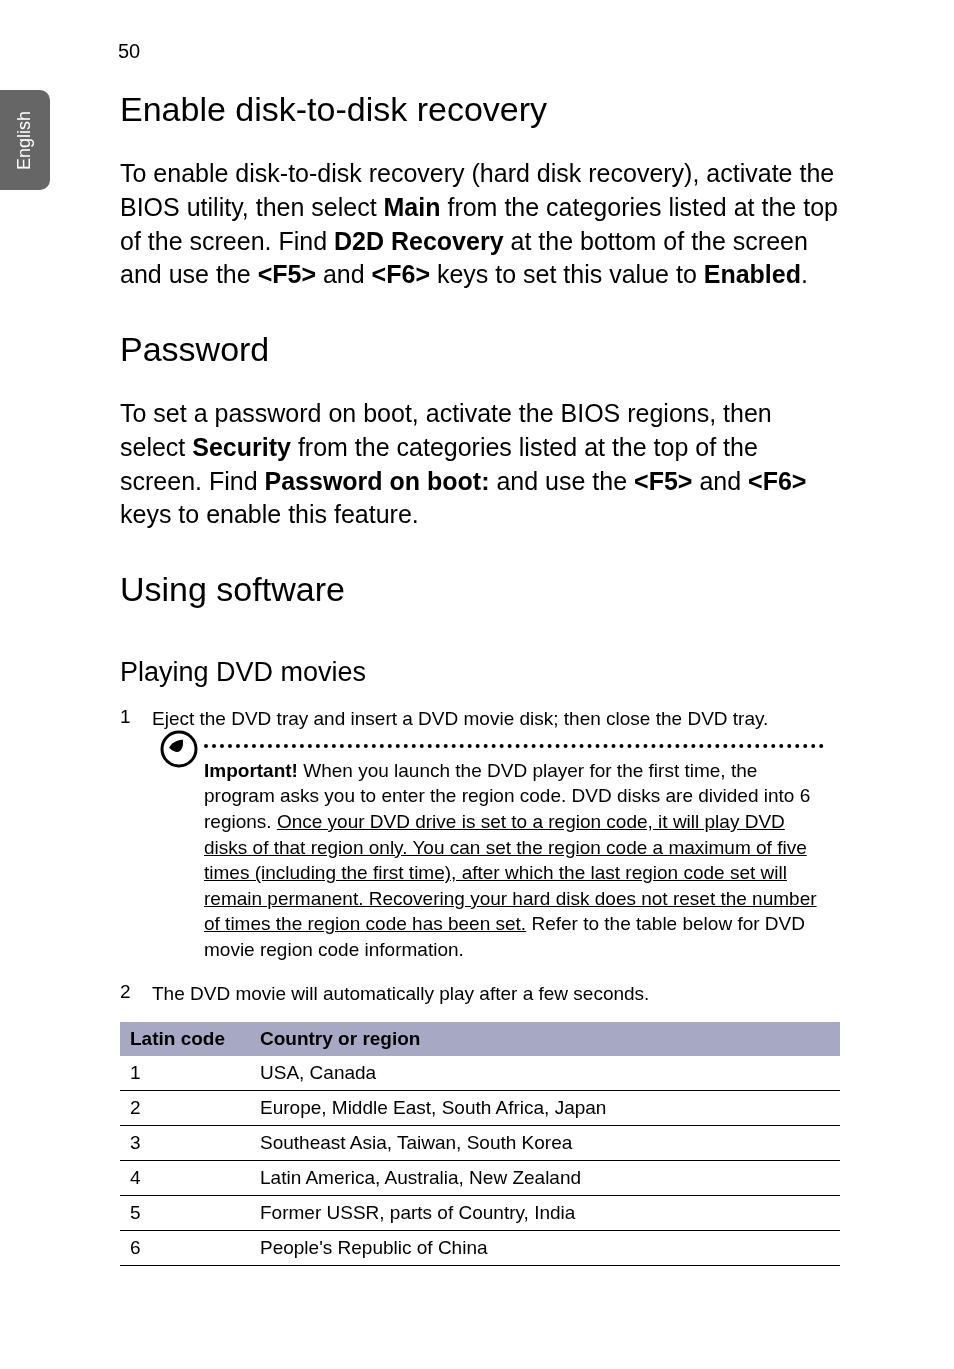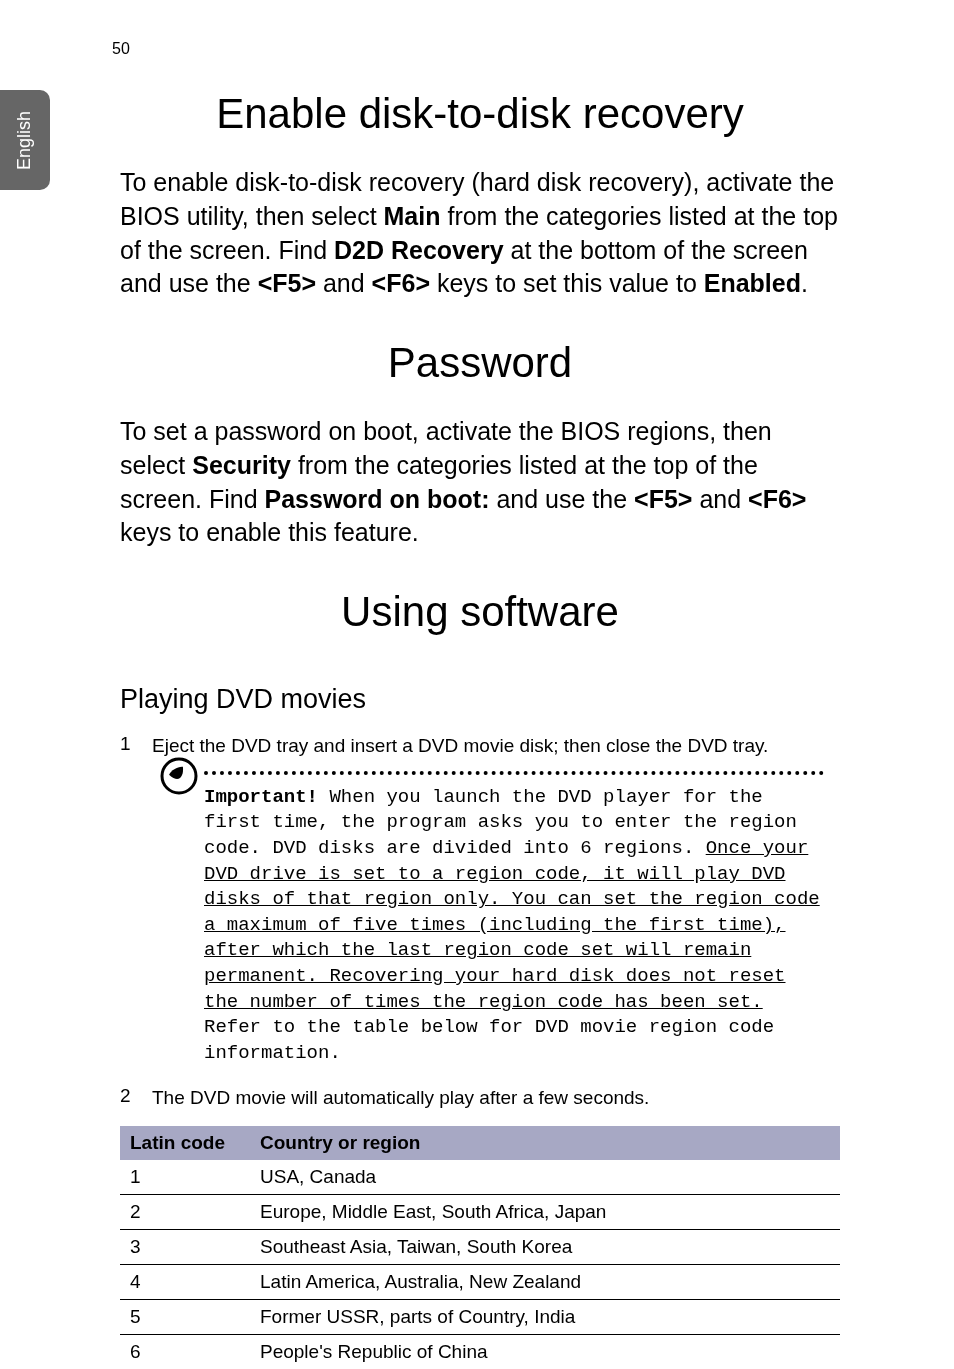--- a/index.html
+++ b/index.html
@@ -7,22 +7,22 @@
       font-family: "Segoe UI", Tahoma, Arial, sans-serif;
       background: #ffffff;
       width: 954px;
       height: 1369px;
       position: relative;
       color: #000;
     }
     .page-number {
       position: absolute;
       top: 40px;
-      left: 112px;
-      font-size: 16px;
+      left: 118px;
+      font-size: 20px;
     }
     .side-tab {
       position: absolute;
       left: 0;
       top: 90px;
       width: 50px;
       height: 100px;
       background: #666;
       border-top-right-radius: 10px;
       border-bottom-right-radius: 10px;
@@ -36,25 +36,24 @@
       font-size: 18px;
       white-space: nowrap;
     }
     .content {
       position: absolute;
       left: 120px;
       top: 90px;
       width: 720px;
     }
     h1 {
-      font-size: 42px;
+      font-size: 34px;
       font-weight: normal;
       margin-bottom: 14px;
       margin-top: 0;
-      text-align: center;
     }
     h1.spaced-top {
       margin-top: 38px;
     }
     h2 {
       font-size: 27px;
       font-weight: normal;
       margin-top: 48px;
       margin-bottom: 18px;
     }
@@ -73,21 +72,20 @@
       flex-shrink: 0;
       font-size: 19px;
     }
     .list-text {
       font-size: 19px;
       line-height: 1.35;
     }
     .note-block {
       margin: 12px 16px 18px 40px;
       position: relative;
-      font-family: Liberation Mono, monospace;
     }
     .note-dots {
       border-top: 4px dotted #000;
       margin-left: 44px;
       margin-bottom: 10px;
     }
     .note-icon {
       position: absolute;
       left: 0;
       top: -14px;

